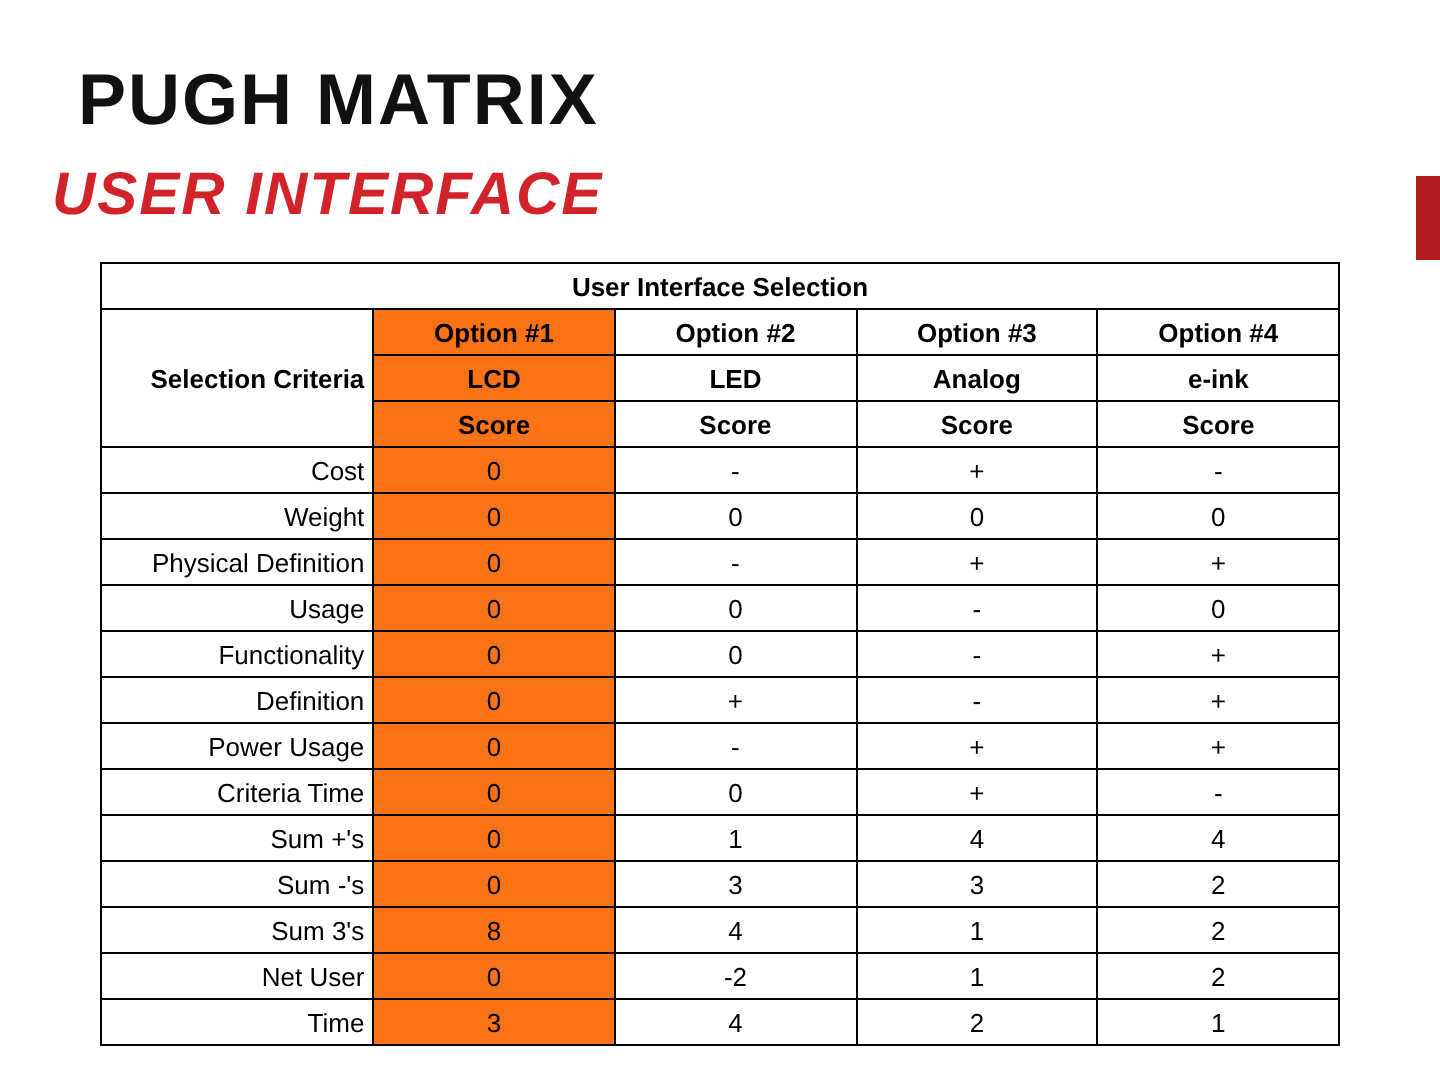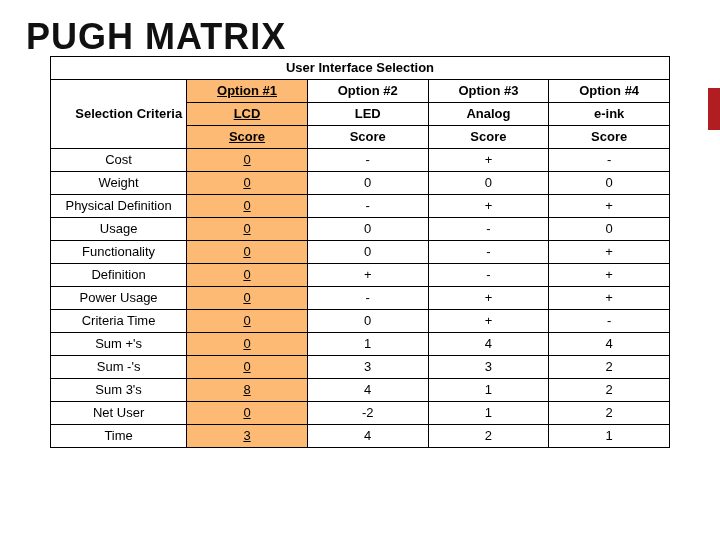--- a/index.html
+++ b/index.html
@@ -18,21 +18,21 @@
     height: 100%;
     box-sizing: border-box;
     padding: 18px 26px 0 26px;
   }
   .title-main {
     font-family: Impact, "Arial Black", sans-serif;
     font-weight: 900;
     font-size: 36px;
     color: #111;
     letter-spacing: 1px;
-    margin: 0;
+    margin: 13px;
     line-height: 1.05;
   }
   .title-sub {
     font-family: Impact, "Arial Black", sans-serif;
     font-style: italic;
     font-weight: 900;
     font-size: 30px;
     color: #d2232a;
     letter-spacing: 1px;
     margin: 2px 0 18px 0;
@@ -70,33 +70,33 @@
     text-align: center;
   }
   .hdr {
     font-weight: 700;
   }
   .criteria-label {
     font-weight: 700;
     text-align: right;
   }
   .row-label {
-    text-align: center;
+    text-align: right;
     font-weight: 400;
   }
   .baseline {
-    background: #fdba74;
-    text-decoration: underline;
+    background: #f97316;
   }
 </style>
 </head>
 <body>
 
 <div class="slide">
   <h1 class="title-main">PUGH MATRIX</h1>
+  <h2 class="title-sub">USER INTERFACE</h2>
   <div class="accent-bar"></div>
 
   <div class="table-wrap">
     <table>
       <colgroup>
         <col class="criteria">
           <col class="opt">
           <col class="opt">
           <col class="opt">
           <col class="opt">

